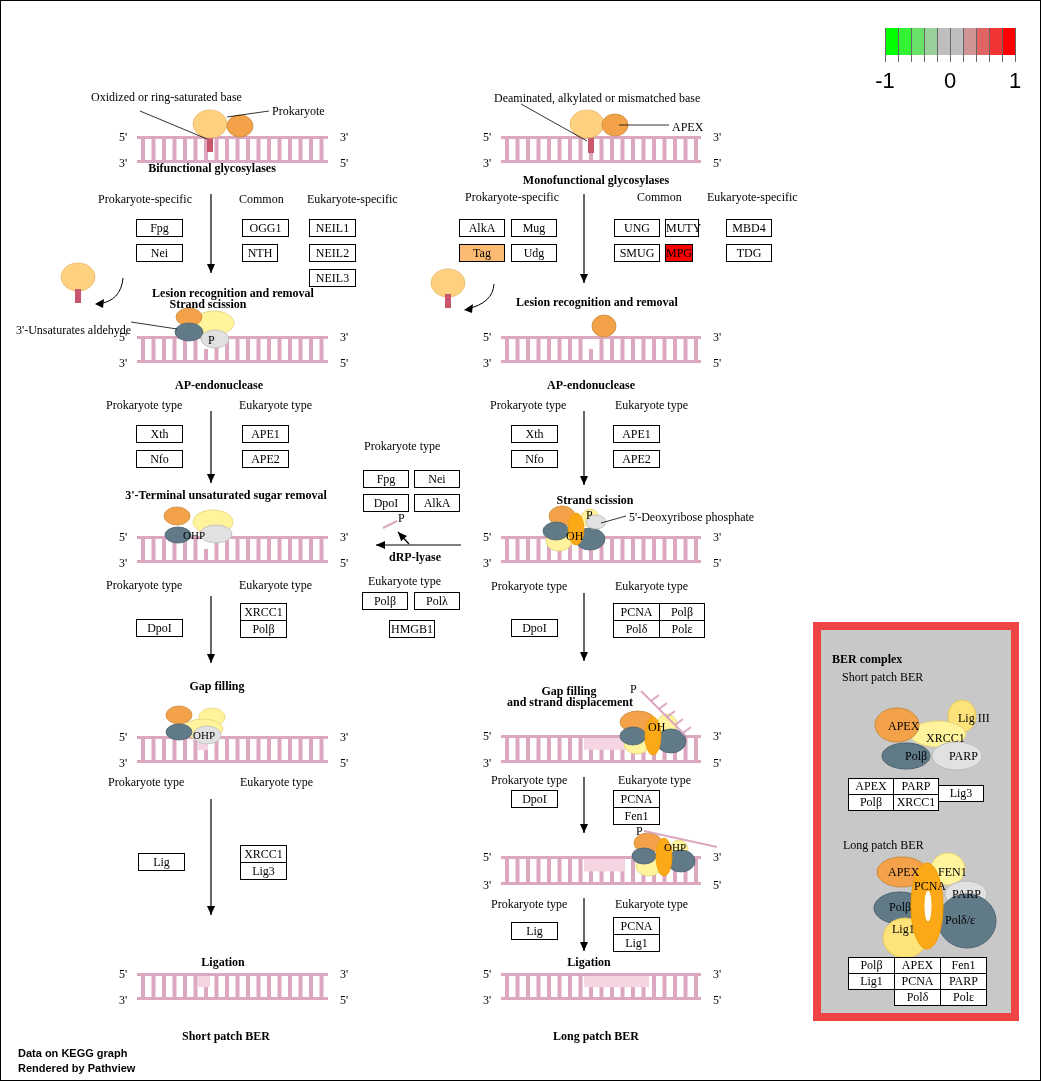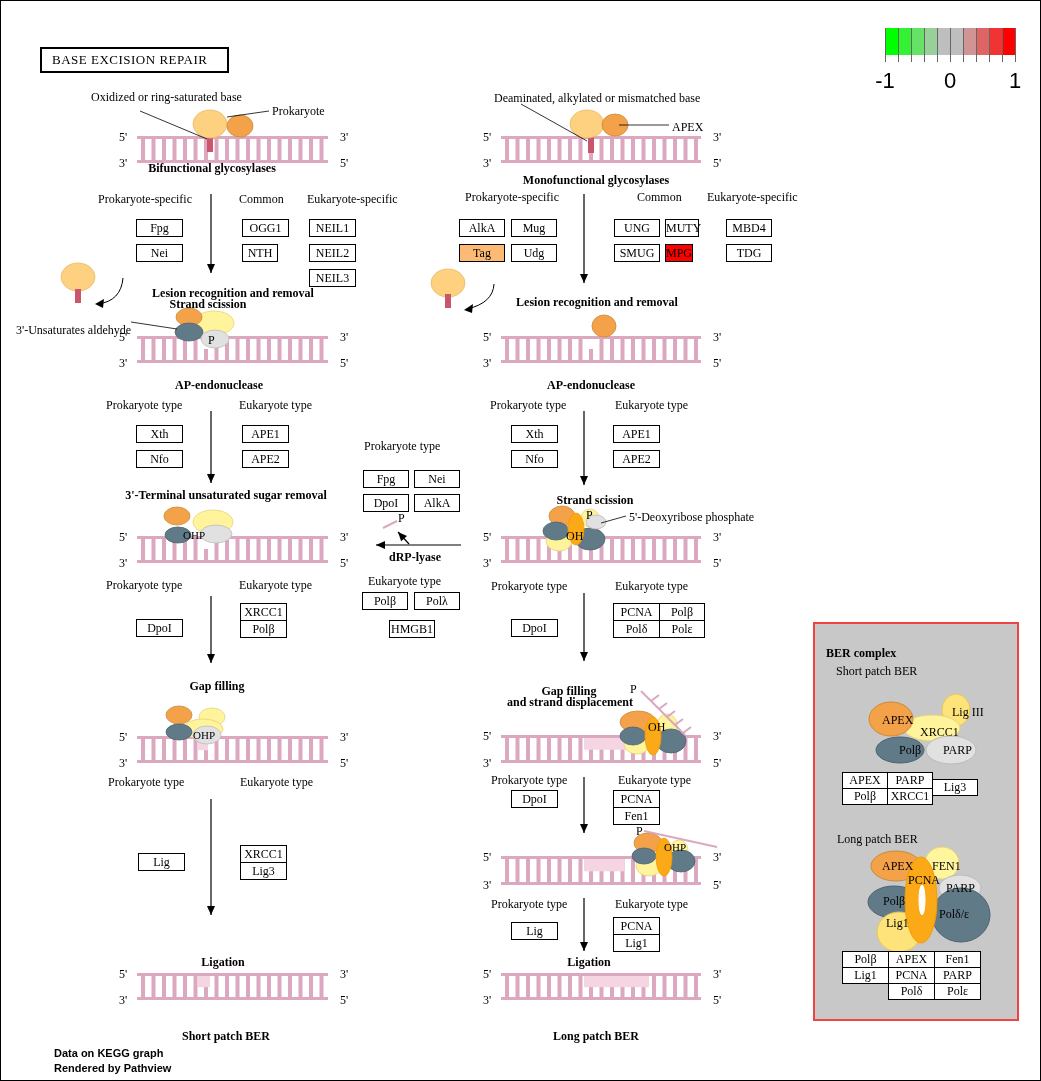--- a/index.html
+++ b/index.html
@@ -6,30 +6,29 @@
   #root{position:relative;width:1039px;height:1079px;border:1px solid #000;overflow:hidden;background:#fff;font-family:"Liberation Serif","DejaVu Serif",serif;color:#000;}
   .txt{position:absolute;font-size:12px;white-space:nowrap;line-height:14px;}
   .bold{font-weight:bold;}
   .ctr{transform:translateX(-50%);text-align:center;}
   .gene{position:absolute;box-sizing:border-box;border:1px solid #000;background:#fff;font-size:12px;text-align:center;line-height:16px;height:18px;white-space:nowrap;cursor:pointer;}
   .title-box{position:absolute;left:39px;top:46px;width:189px;height:26px;border:2px solid #000;box-sizing:border-box;font-size:13px;line-height:22px;padding-left:10px;letter-spacing:0.5px;}
   .legend{position:absolute;left:884px;top:27px;}
   .legend .cell{position:absolute;top:0;width:13px;height:27px;}
   .legend .tick{position:absolute;top:0;width:1px;height:34px;background:#666;}
   .legend .lbl{position:absolute;top:40px;font-family:"Liberation Sans","DejaVu Sans",sans-serif;font-size:22px;transform:translateX(-50%);}
-  .ber-panel{position:absolute;left:812px;top:621px;width:206px;height:399px;background:#c8c8c8;border:2px solid #ef4444;box-sizing:border-box;}
-  .footer{position:absolute;font-family:"Liberation Sans","DejaVu Sans",sans-serif;font-size:11px;font-weight:bold;margin-left:36px;}
+  .ber-panel{position:absolute;left:812px;top:621px;width:206px;height:399px;background:#c8c8c8;border:8px solid #ef4444;box-sizing:border-box;}
+  .footer{position:absolute;font-family:"Liberation Sans","DejaVu Sans",sans-serif;font-size:11px;font-weight:bold;}
   svg.overlay{position:absolute;left:0;top:0;}
 </style>
 </head>
 <body>
 
 <div id="root">
 
-  <div class="title-box">BASE EXCISION REPAIR</div>
 
   <div class="legend" id="legend">
       <div class="cell" style="left: 0px; background: rgb(0, 255, 0);"></div>
       <div class="cell" style="left: 13px; background: rgb(51, 241, 51);"></div>
       <div class="cell" style="left: 26px; background: rgb(102, 226, 102);"></div>
       <div class="cell" style="left: 39px; background: rgb(153, 207, 153);"></div>
       <div class="cell" style="left: 52px; background: rgb(190, 190, 190);"></div>
       <div class="cell" style="left: 65px; background: rgb(190, 190, 190);"></div>
       <div class="cell" style="left: 78px; background: rgb(209, 148, 148);"></div>
       <div class="cell" style="left: 91px; background: rgb(224, 100, 100);"></div>

